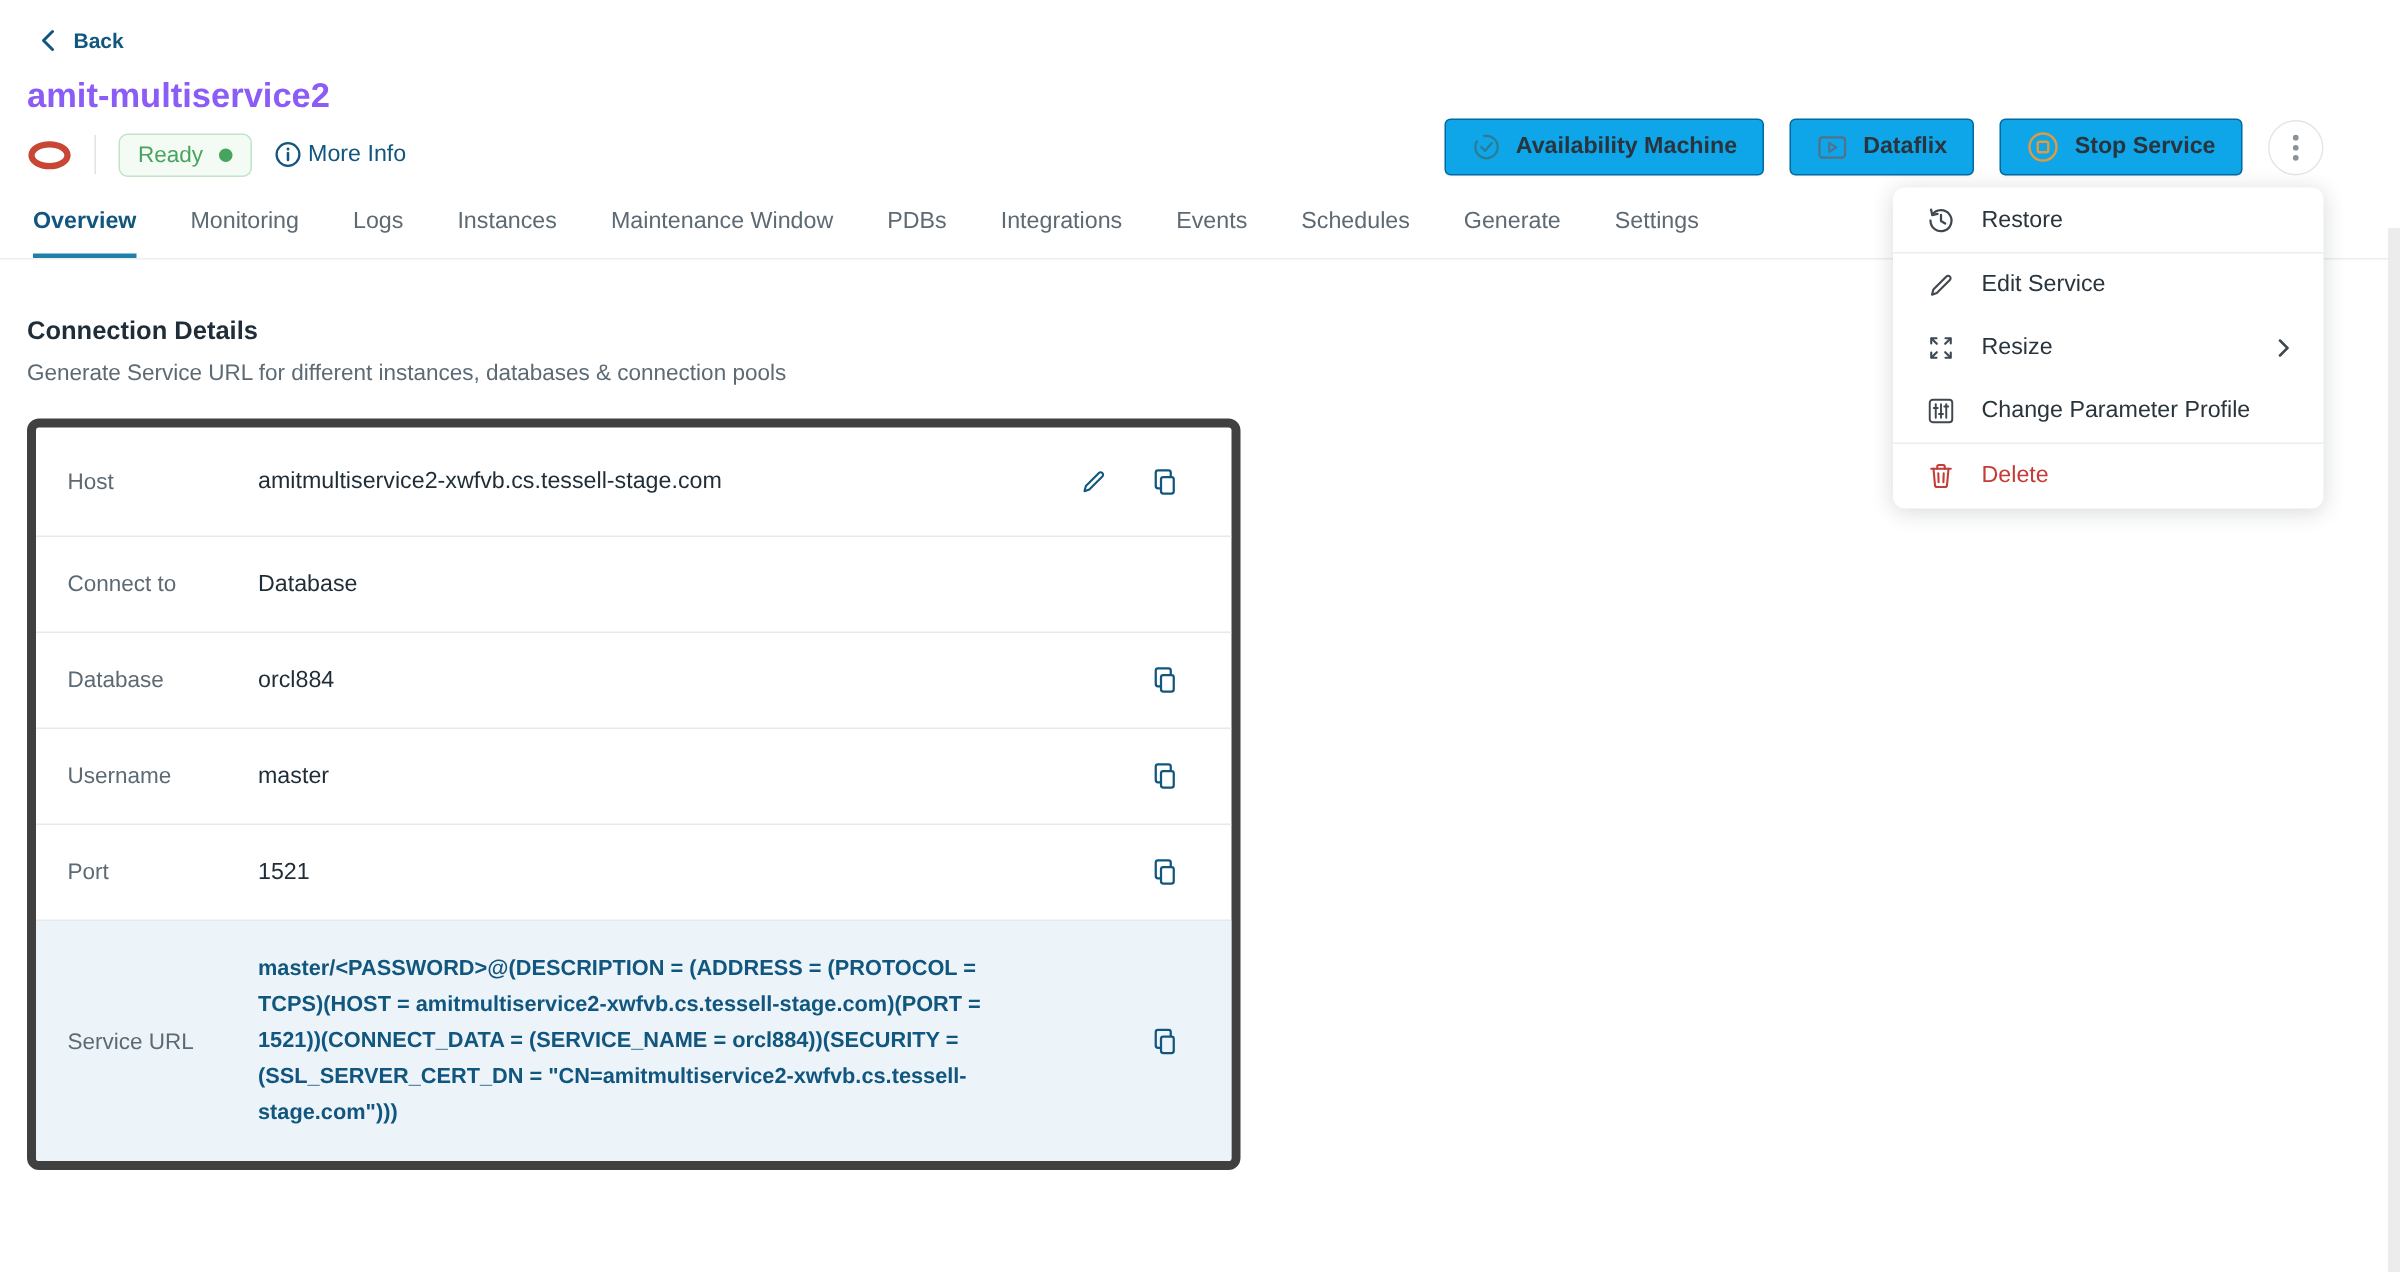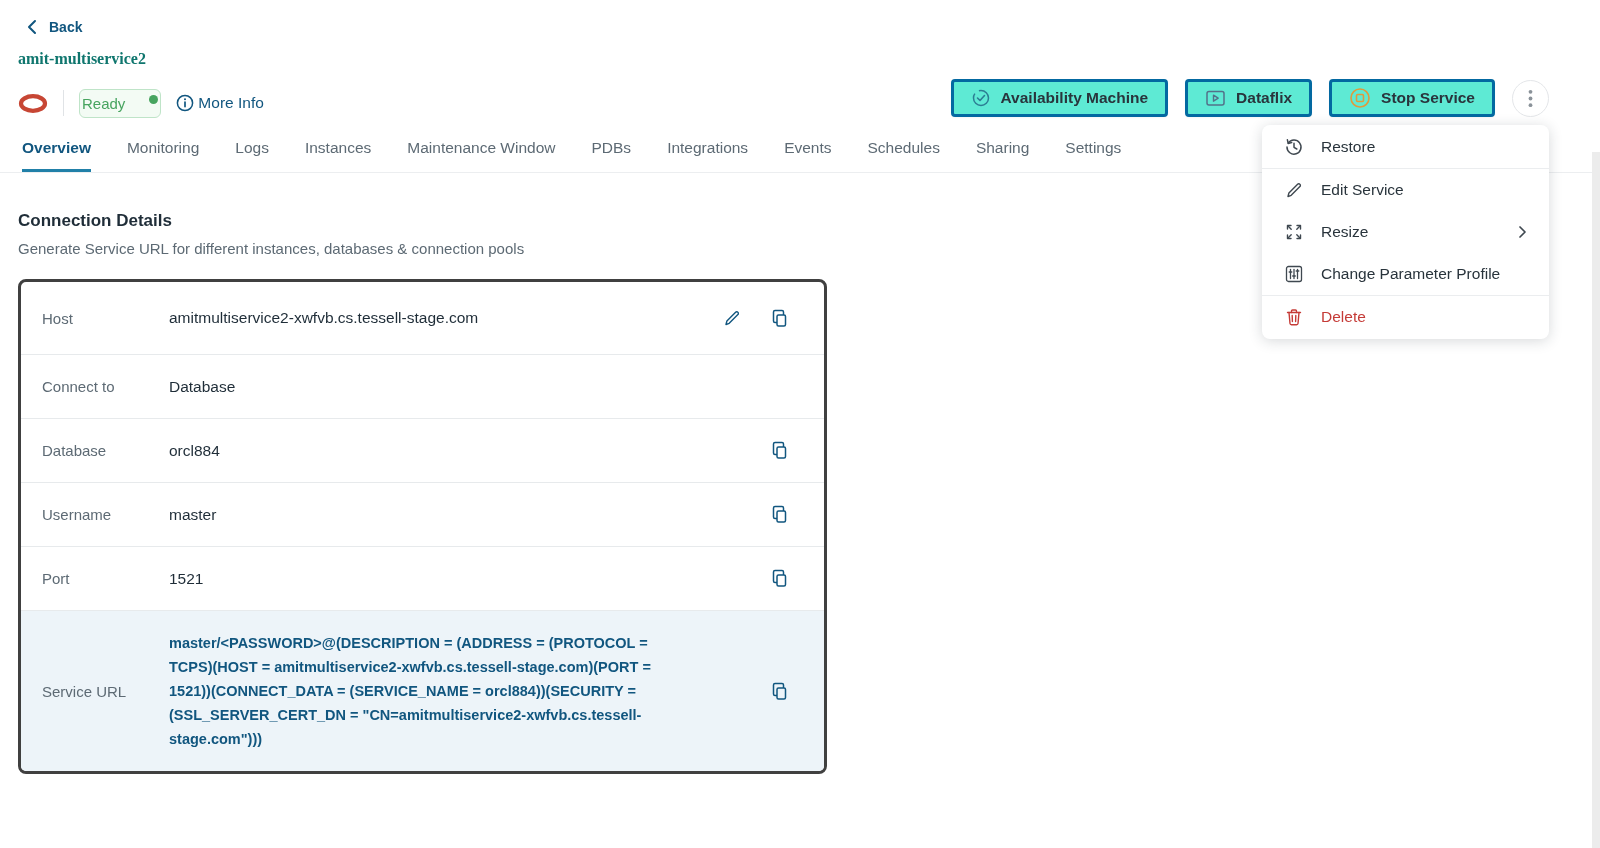--- a/index.html
+++ b/index.html
@@ -2,43 +2,43 @@
 <html><head>
 <meta charset="utf-8">
 <style>
   * { margin:0; padding:0; box-sizing:border-box; }
   html,body { width:1600px; height:848px; background:#fff; font-family:"Liberation Sans", sans-serif; color:#1f2d38; overflow:hidden; }
   .page { position:relative; width:1600px; height:848px; background:#fff; }
 
   
   .back-row { position:absolute; top:19px; left:26px; display:flex; align-items:center; gap:12px; cursor:pointer; }
   .back-row span { font-size:14px; font-weight:700; color:#11567f; }
-  .page-title { position:absolute; top:50px; left:18px; font-size:16px; font-weight:600; color:#0f766e;font-family:Liberation Serif, serif; }
+  .page-title { position:absolute; top:50px; left:18px; font-size:23px; font-weight:600; color:#8b5cf6; }
   .meta-row { position:absolute; top:88px; left:18px; display:flex; align-items:center; gap:15px; height:30px; }
   .v-divider { width:1px; height:26px; background:#e0e3e6; }
-  .status-badge { display:flex; gap:24px; padding:5px 2px; border:1px solid #bfe4c8; border-radius:6px; background:#f3fbf4; color:#47a45f; font-size:15px; }
+  .status-badge { display:flex; align-items:center; gap:11px; padding:5px 12px; border:1px solid #bfe4c8; border-radius:6px; background:#f3fbf4; color:#47a45f; font-size:15px; }
   .status-dot { width:9px; height:9px; border-radius:50%; background:#47a45f; }
   .more-info { display:flex; align-items:flex-end; gap:4px; color:#11567f; font-size:15.5px; cursor:pointer; }
 
   
   .actions { position:absolute; top:79px; right:51px; display:flex; align-items:center; gap:17px; }
-  .btn { display:flex; align-items:center; gap:10px; height:38px; padding:0 17px; border:3px solid #0369a1; border-radius:4px; background:#5eead4; font-size:15.5px; font-weight:600; color:#29343c; box-shadow:0 1px 2px rgba(0,0,0,.04); cursor:pointer; }
+  .btn { display:flex; align-items:center; gap:10px; height:38px; padding:0 17px; border:1px solid #0369a1; border-radius:4px; background:#0ea5e9; font-size:15.5px; font-weight:600; color:#29343c; box-shadow:0 1px 2px rgba(0,0,0,.04); cursor:pointer; }
   .kebab-btn { width:37px; height:37px; border-radius:50%; border:1px solid #e4e6e9; background:#fff; display:flex; align-items:center; justify-content:center; cursor:pointer; }
 
   
   .tabs { position:absolute; top:139px; left:0; right:0; height:34px; display:flex; gap:36px; padding-left:22px; border-bottom:1px solid #eceef0; }
   .tab { font-size:15.5px; color:#5d6a74; cursor:pointer; padding-bottom:10px; white-space:nowrap;text-align:center; }
   .tab.active { color:#11567f; font-weight:600; border-bottom:3px solid #2180a8; }
 
   
   .section-title { position:absolute; top:211px; left:18px; font-size:17px; font-weight:700; color:#1f2d38; }
   .section-sub { position:absolute; top:240px; left:18px; font-size:15px; color:#5d6a74; }
 
   
-  .card { position:absolute; top:279px; left:18px; width:809px; border:3px solid #404040; border-radius:8px; overflow:hidden; background:#fff; }
+  .card { position:absolute; top:279px; left:18px; width:809px; border:6px solid #404040; border-radius:8px; overflow:hidden; background:#fff; }
   .row { display:flex; align-items:center; min-height:64px; border-bottom:1px solid #e7eaec; }
   .row:first-child { min-height:73px; }
   .row:last-child { border-bottom:none; }
   .row-label { width:148px; padding-left:21px; font-size:15px; color:#5d6a74; flex-shrink:0; }
   .row-value { font-size:15.5px; color:#1f2d38; }
   .row-icons { margin-left:auto; display:flex; align-items:center; gap:27px; padding-right:36px; }
   .icon-btn { cursor:pointer; display:flex; }
 
   
   .pwd-wrap { position:relative; width:435px; height:42px; }
@@ -129,21 +129,21 @@
   <div class="tabs">
     <div class="tab active">Overview</div>
     <div class="tab">Monitoring</div>
     <div class="tab">Logs</div>
     <div class="tab">Instances</div>
     <div class="tab">Maintenance Window</div>
     <div class="tab">PDBs</div>
     <div class="tab">Integrations</div>
     <div class="tab">Events</div>
     <div class="tab">Schedules</div>
-    <div class="tab">Sharing</div>
+    <div class="tab">Generate</div>
     <div class="tab">Settings</div>
   </div>
 
   <div class="section-title">Connection Details</div>
   <div class="section-sub">Generate Service URL for different instances, databases &amp; connection pools</div>
 
   <div class="card">
 
     <div class="row">
       <div class="row-label">Host</div>

